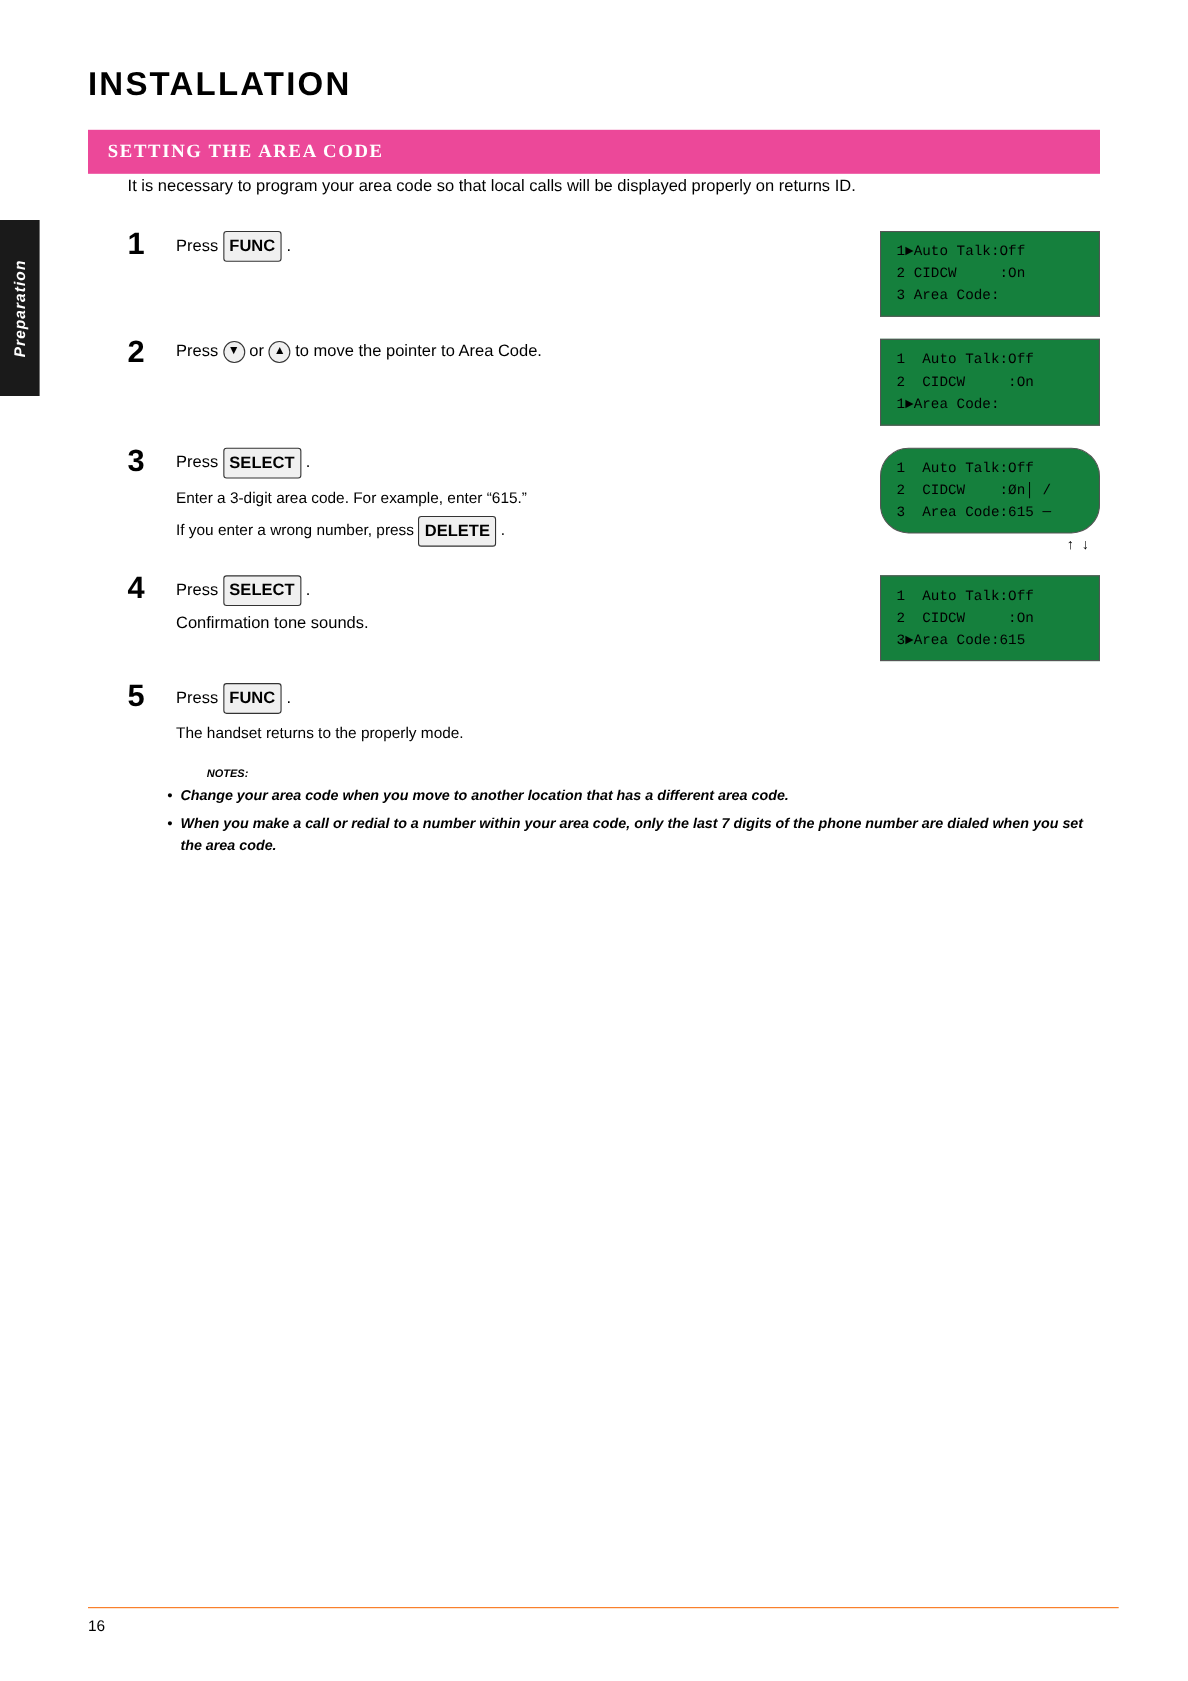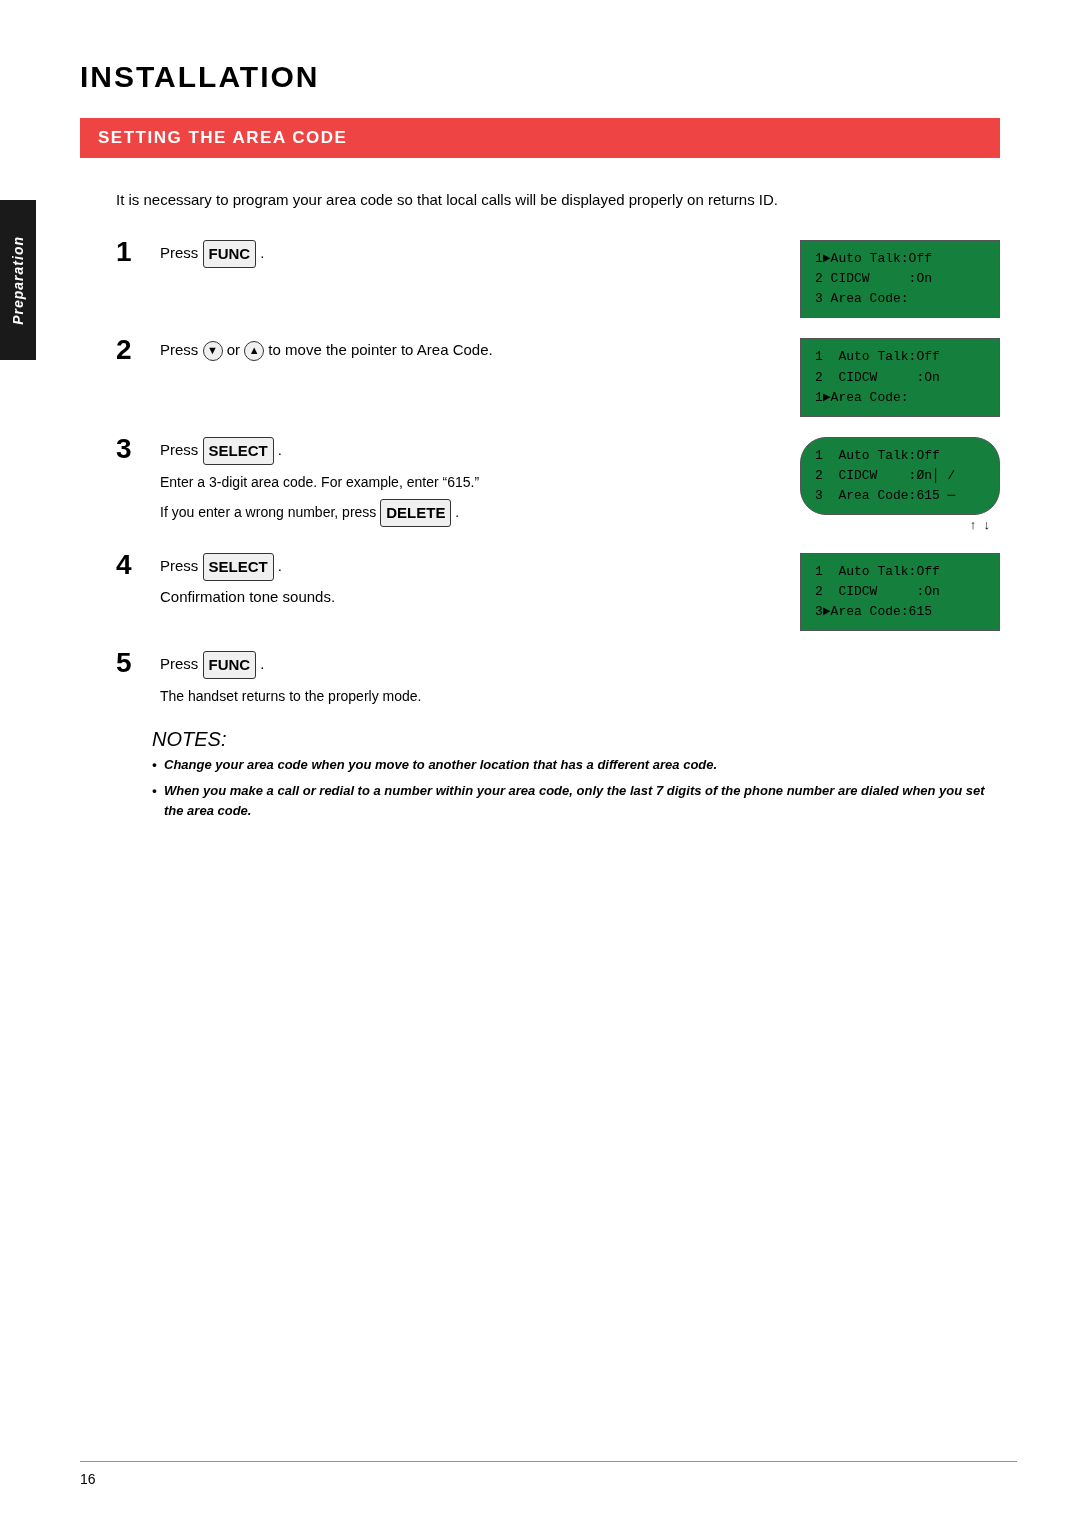--- a/index.html
+++ b/index.html
@@ -48,23 +48,23 @@
       font-size: 30px;
       font-weight: 900;
       letter-spacing: 2px;
       color: #000000;
       margin-bottom: 24px;
       text-transform: uppercase;
     }
 
     
     .section-header {
-      background: #ef4444;
+      background: #ec4899;
       padding: 10px 18px;
-      margin-bottom: 30px;
+      font-family: Liberation Serif, serif;
     }
 
     .section-header h2 {
       color: #ffffff;
       font-size: 17px;
       font-weight: 900;
       letter-spacing: 1.5px;
       text-transform: uppercase;
     }
 
@@ -161,24 +161,25 @@
       line-height: 1.6;
     }
 
     
     .notes-section {
       margin-left: 36px;
       margin-top: 10px;
     }
 
     .notes-title {
-      font-size: 20px;
-      font-weight: 400;
+      font-size: 10px;
+      font-weight: 700;
       font-style: italic;
       margin-bottom: 4px;
+      margin-left: 36px;
     }
 
     .notes-list {
       list-style: none;
       padding: 0;
     }
 
     .notes-list li {
       font-size: 13px;
       font-weight: bold;

